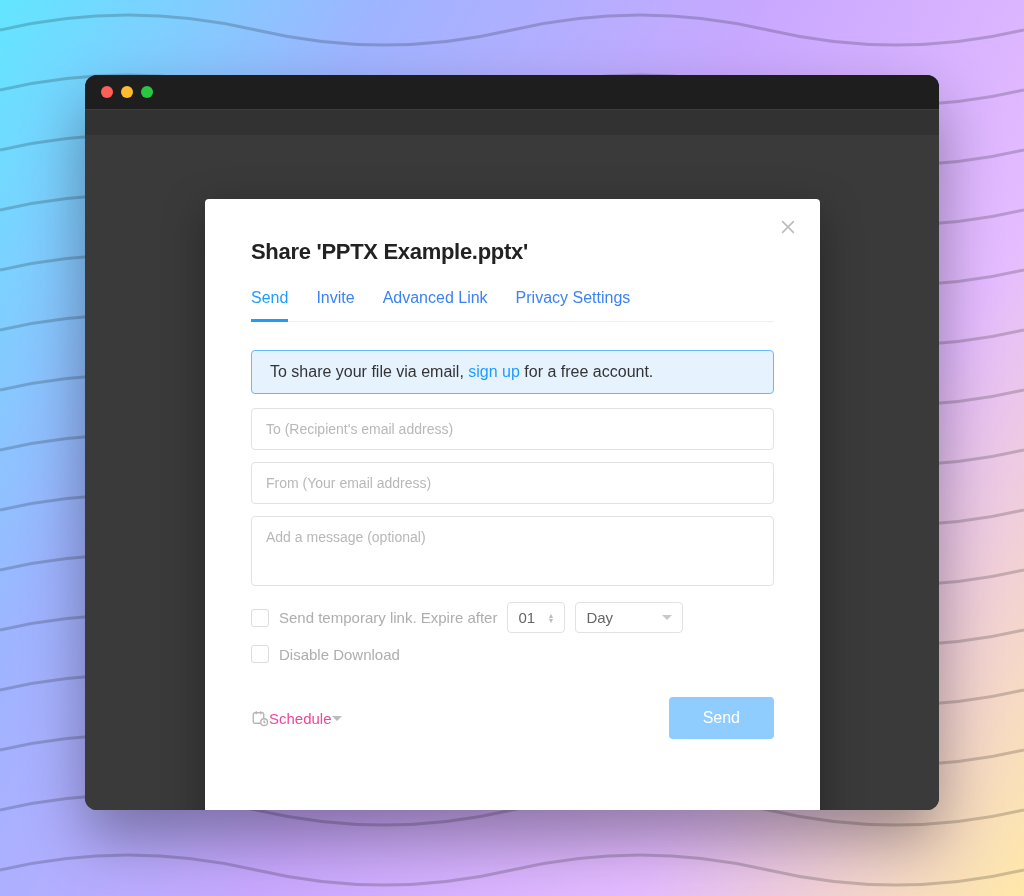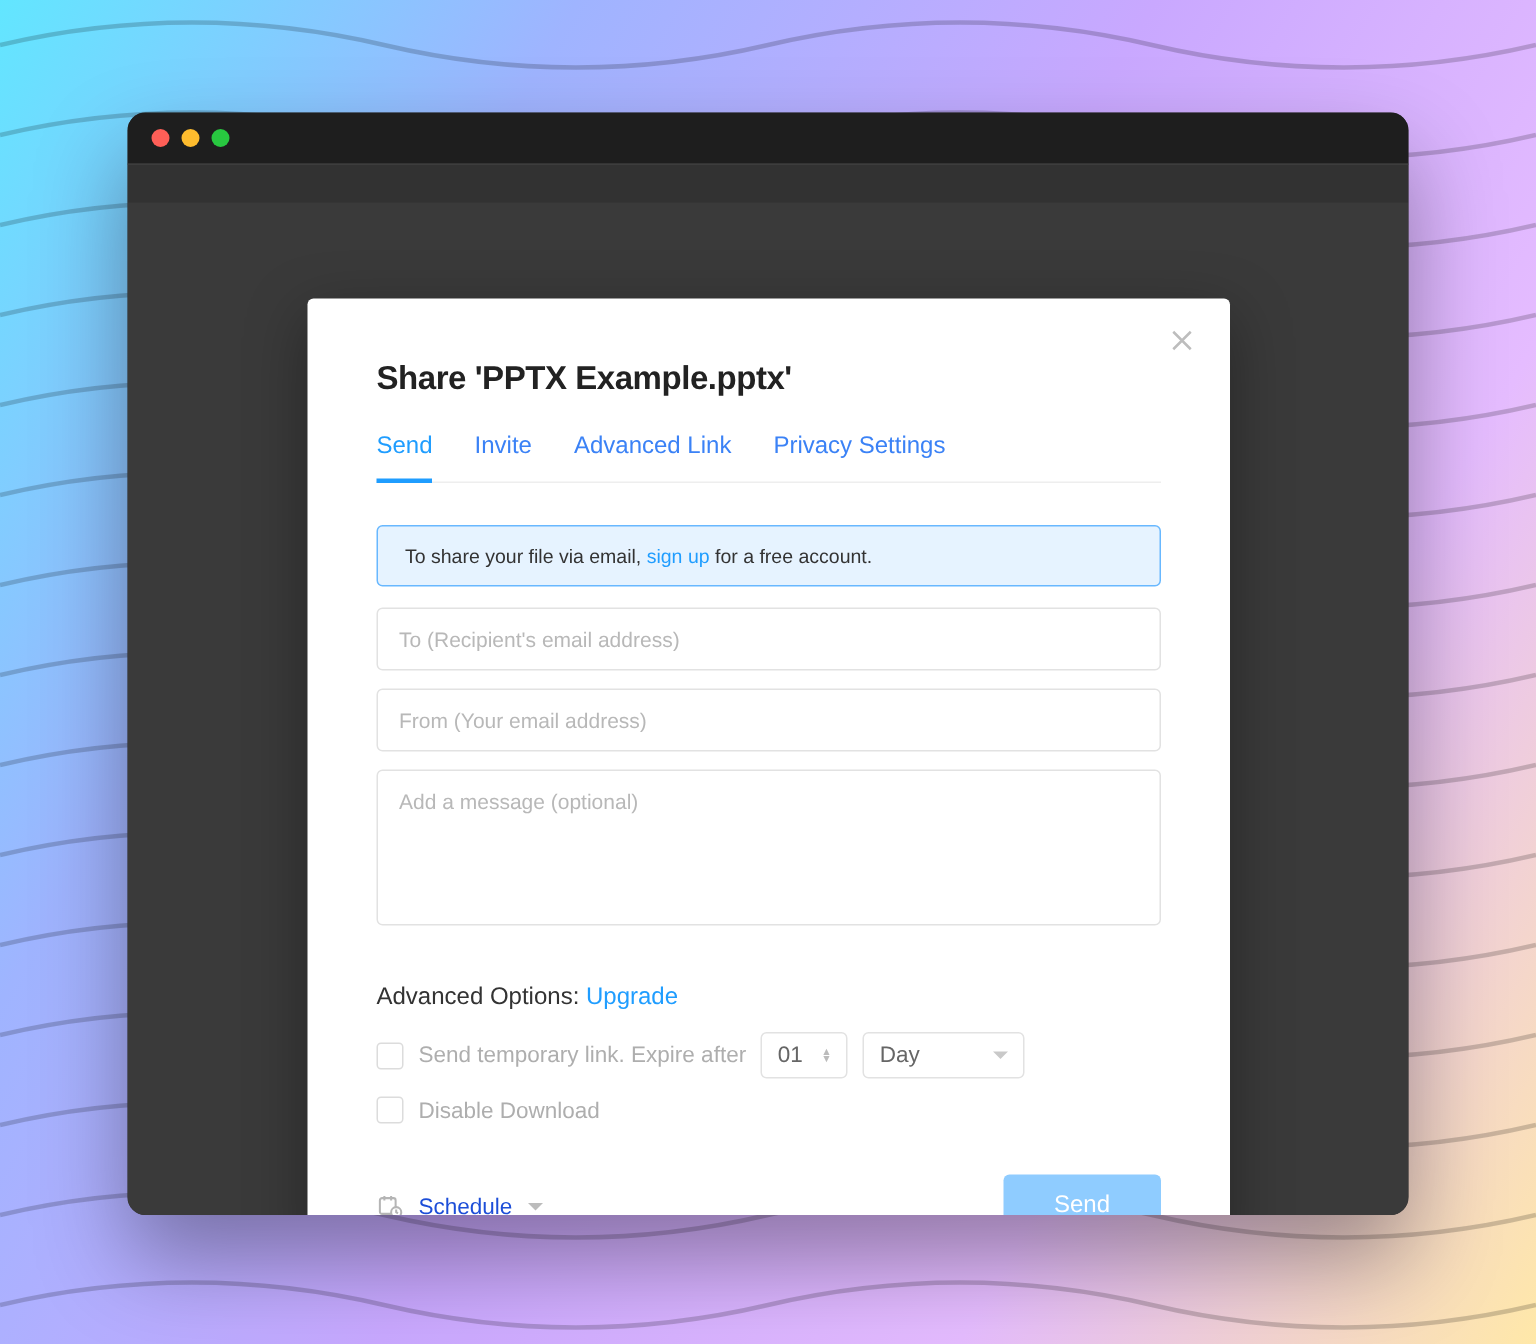--- a/index.html
+++ b/index.html
@@ -30,40 +30,40 @@
     padding:40px 46px 30px 46px;
   }
   .close { position:absolute; top:18px; right:22px; width:20px; height:20px; cursor:pointer; color:#bdbdbd; }
   .close svg{width:100%;height:100%}
   .modal h1 { font-size:22px; font-weight:700; color:#222; letter-spacing:-.3px; margin-bottom:24px;}
   .tabs { display:flex; gap:28px; border-bottom:1px solid #eee; margin-bottom:28px; }
   .tab { padding-bottom:12px; font-size:16px; color:#3b82f6; cursor:pointer; border-bottom:3px solid transparent; margin-bottom:-1px;}
   .tab.active { color:#1f9dff; border-bottom-color:#1f9dff; font-weight:500;}
   .banner {
     background:#e6f3ff; border:1px solid #68b8ff; border-radius:4px;
-    padding:12px 18px; font-size:13px; color:#333; margin-bottom:14px;
+    padding:12px 18px; font-size:16px; color:#333; margin-bottom:14px;
   }
   .banner a { color:#1f9dff; text-decoration:none; }
   .field {
     width:100%; border:1px solid #e2e2e2; border-radius:4px; padding:12px 14px;
     font-size:14px; color:#333; margin-bottom:12px; font-family:inherit;
   }
   .field::placeholder { color:#b8b8b8; }
-  textarea.field { height:104px; resize:none; }
+  textarea.field { height:70px; resize:none; }
   .adv-label { font-size:16px; color:#333; margin-top:22px; margin-bottom:14px; }
   .adv-label a { color:#1f9dff; text-decoration:none; }
   .opt-row { display:flex; align-items:center; gap:10px; margin-bottom:12px; color:#aeaeae; font-size:15px;}
   .chk { width:18px; height:18px; border:1px solid #dcdcdc; border-radius:3px; background:#fff; }
   .num-box, .sel-box { border:1px solid #e2e2e2; border-radius:4px; padding:6px 10px; font-size:15px; color:#666; display:flex; align-items:center; gap:10px; background:#fff;}
   .num-box { width:58px; justify-content:space-between; }
   .sel-box { width:108px; justify-content:space-between; }
   .num-ticks { display:flex; flex-direction:column; line-height:5px; font-size:7px; color:#bbb;}
   .caret-down { width:0;height:0;border-left:5px solid transparent;border-right:5px solid transparent;border-top:5px solid #c9c9c9;}
   .footer { display:flex; align-items:center; justify-content:space-between; margin-top:34px;}
-  .sched { display:flex; align-items:center; gap:10px; color:#1d4ed8; font-size:15px; cursor:pointer;}
+  .sched { display:flex; align-items:center; color:#ec4899; font-size:15px; cursor:pointer;}
   .sched .caret-down{border-top-color:#bcbcbc;}
   .sched-icon{width:18px;height:18px;color:#b5b5b5}
   .send-btn { background:#8fccff; color:#fff; border:none; border-radius:4px; padding:12px 34px; font-size:16px; cursor:pointer; }
 </style>
 </head>
 <body>
 
 <div class="waves">
   <svg viewBox="0 0 1024 896" preserveAspectRatio="none">
     <defs>
@@ -102,23 +102,20 @@
       </div>
 
       <div class="banner">
         <span>To share your file via email, </span><a href="#">sign up</a><span> for a free account.</span>
       </div>
 
       <input class="field" placeholder="To (Recipient's email address)" style="">
       <input class="field" placeholder="From (Your email address)" style="">
       <textarea class="field" placeholder="Add a message (optional)" style=""></textarea>
 
-      <div class="adv-label">
-        <span>Advanced Options: </span><a href="#">Upgrade</a>
-      </div>
 
       <div class="opt-row">
         <span class="chk"></span>
         <span>Send temporary link. Expire after</span>
         <span class="num-box">
           <span>01</span>
           <span class="num-ticks">
               <span>▲</span>
               <span>▼</span>
             </span>

